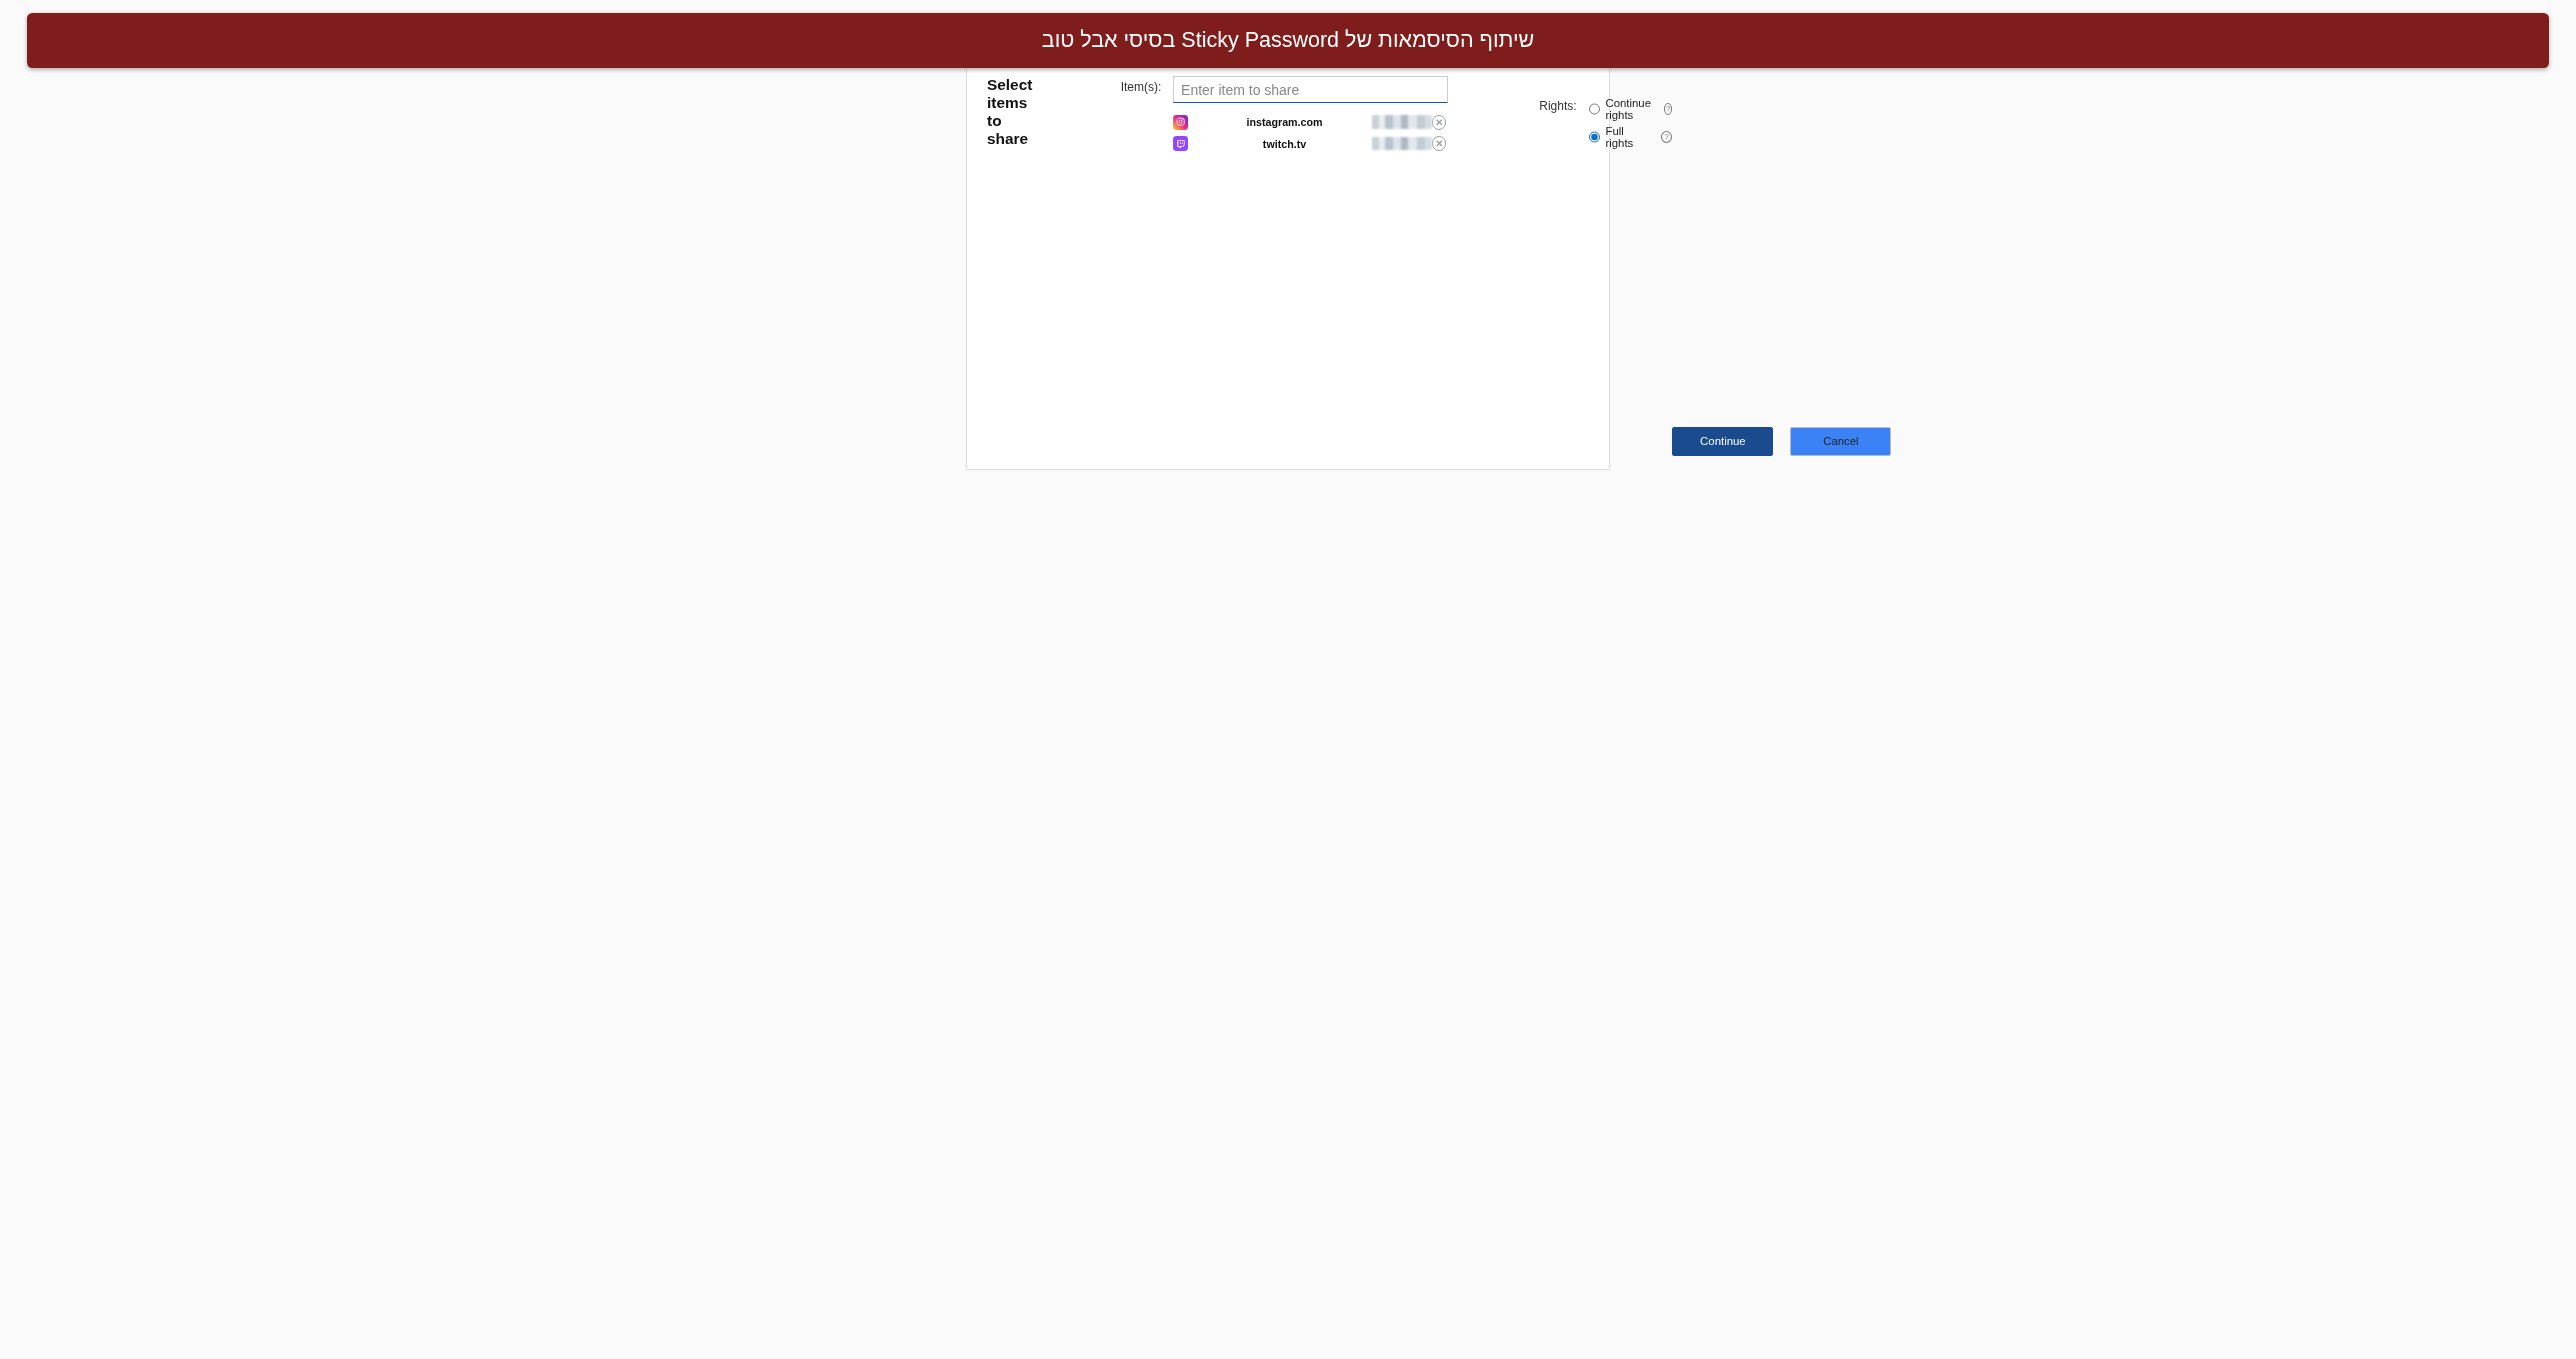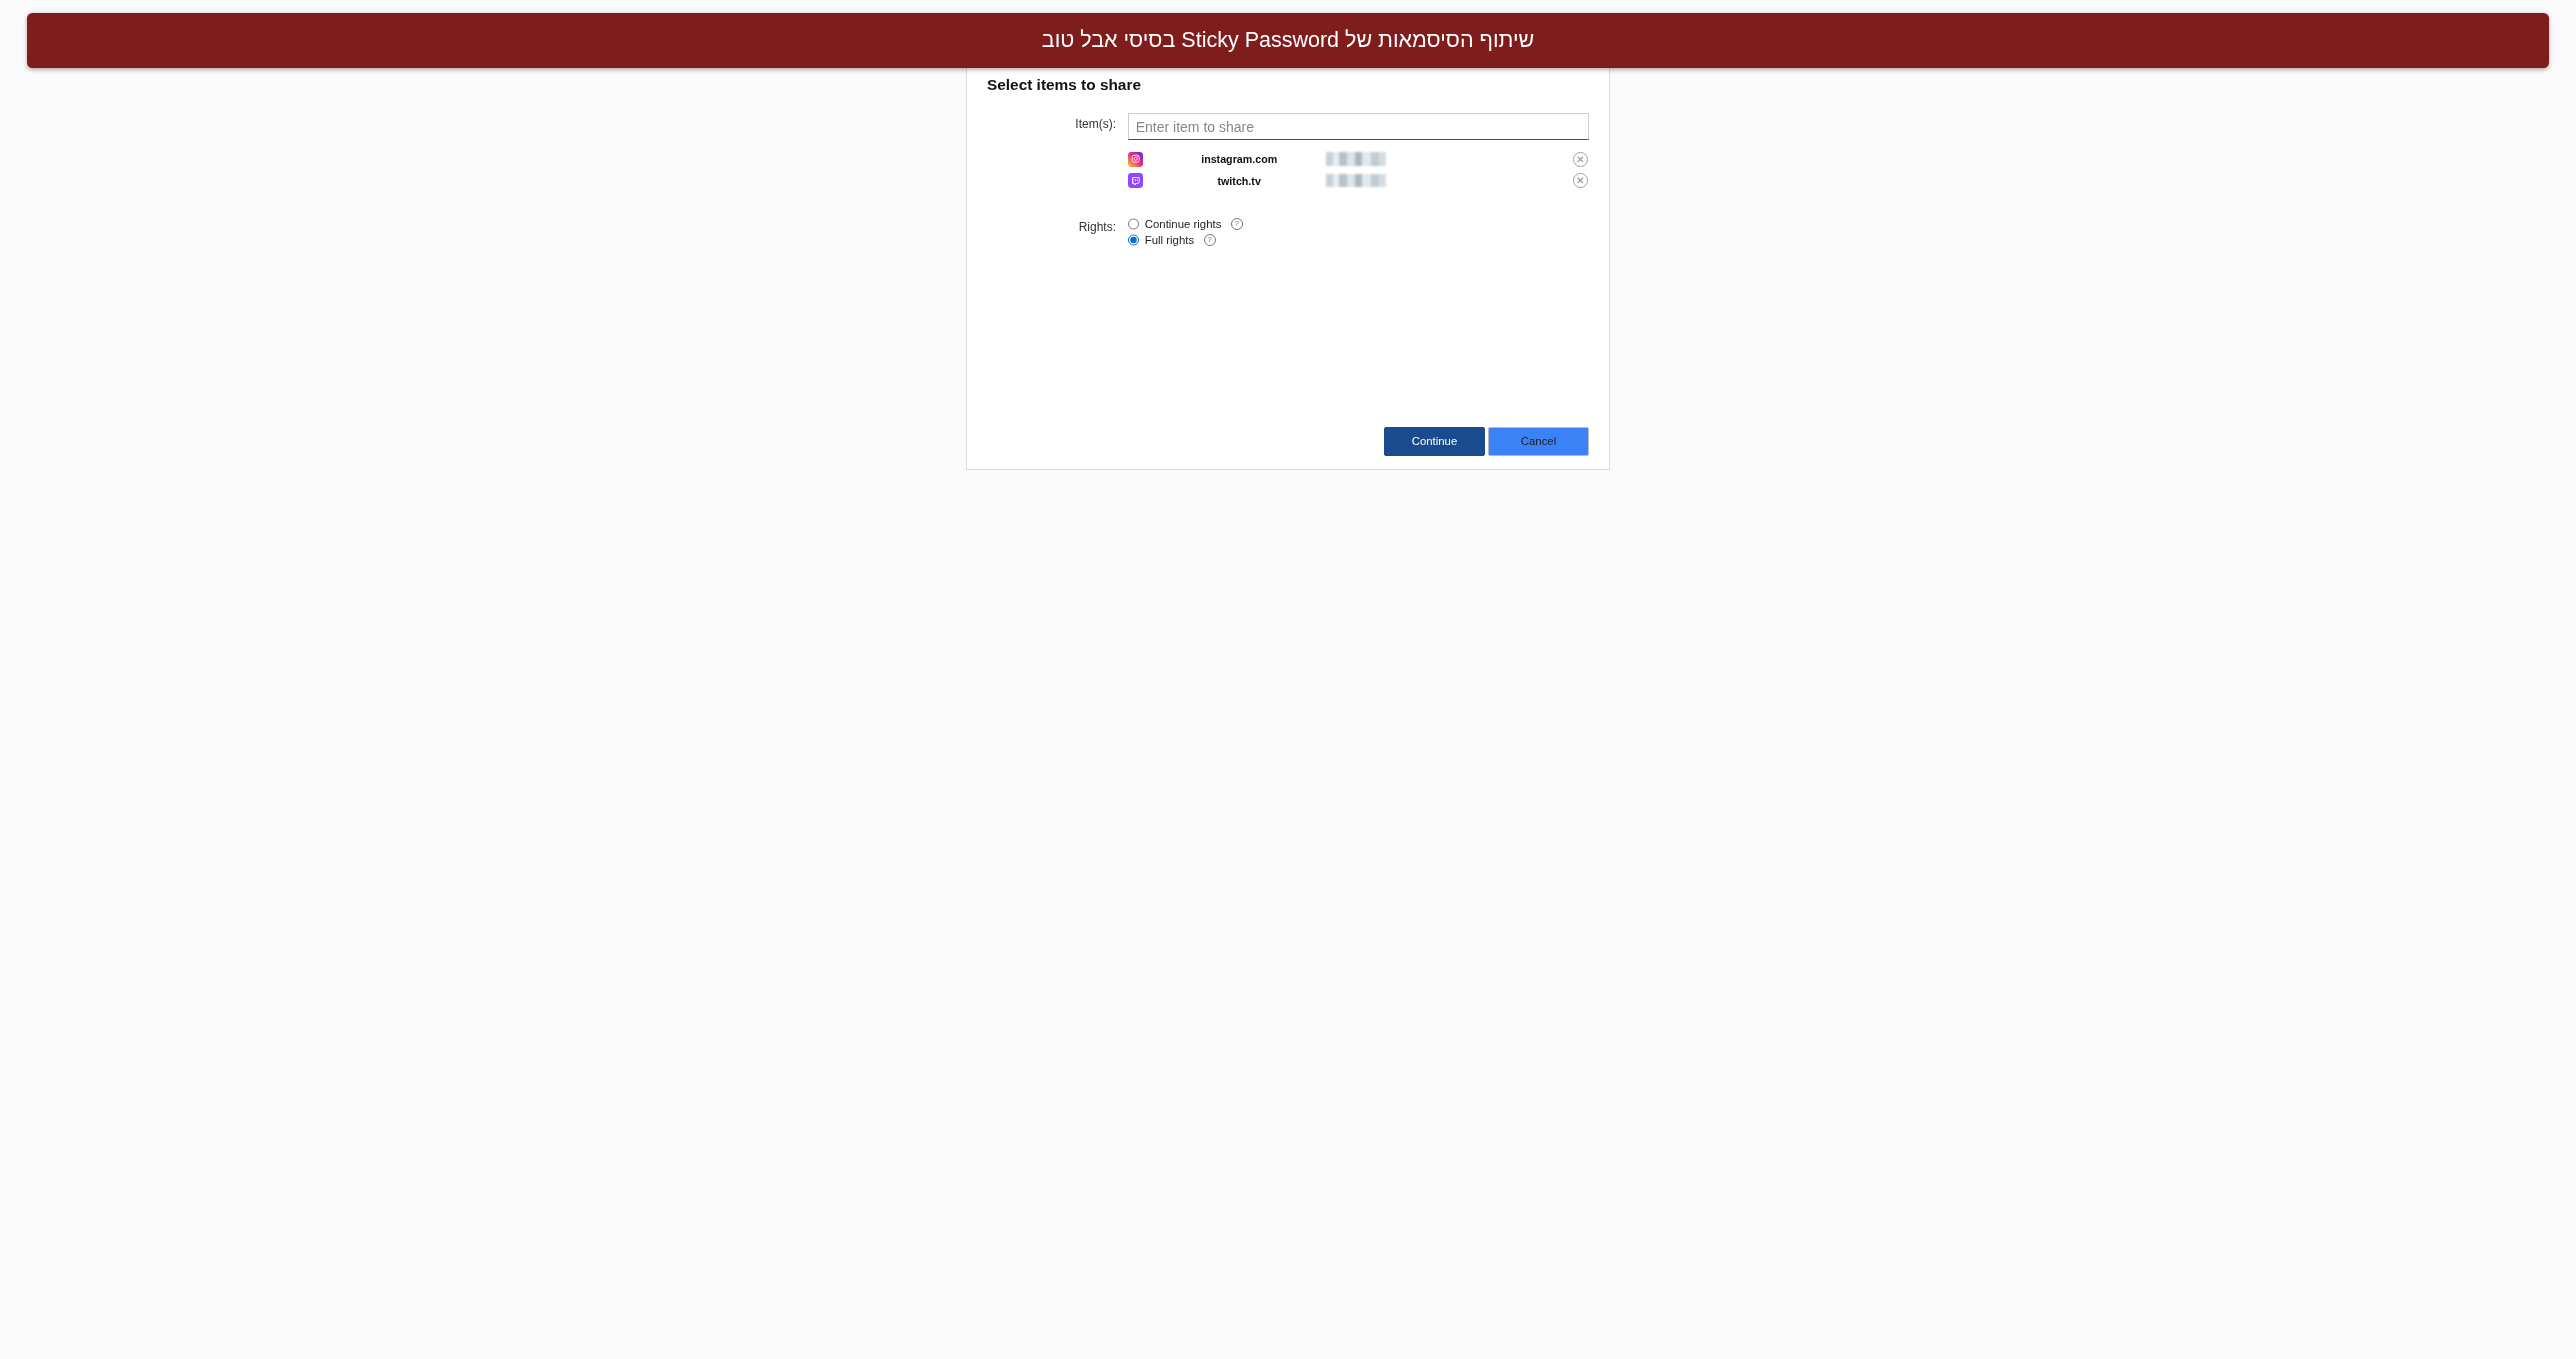--- a/index.html
+++ b/index.html
@@ -23,21 +23,21 @@
       z-index: 2;
     }
     .dialog {
       background: #fff;
       border: 0.7px solid #ddd;
       width: 644px;
       margin: 0 auto;
       padding: 34px 20px 13.4px 20px;
       min-height: 429px;
       display: flex;
-      flex-direction: column;
+      flex-direction: row;
       position: relative;
       z-index: 1;
     }
     .heading {
       font-size: 15.4px;
       font-weight: 700;
       color: #111;
       margin-bottom: 19px;
     }
     .form-row {
@@ -150,21 +150,21 @@
       display: inline-flex;
       align-items: center;
       justify-content: center;
       margin-left: 9.4px;
       cursor: help;
     }
     .footer {
       margin-top: auto;
       display: flex;
       justify-content: flex-end;
-      gap: 3px;
+      gap: 17px;
       padding-top: 20px;
     }
     .btn {
       font-size: 11.4px;
       padding: 7.4px 0;
       width: 101px;
       border-radius: 2px;
       cursor: pointer;
       text-align: center;
     }

